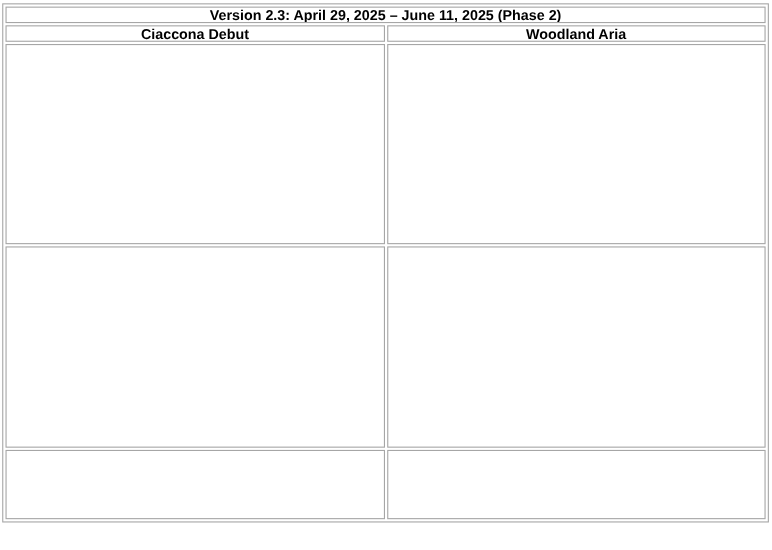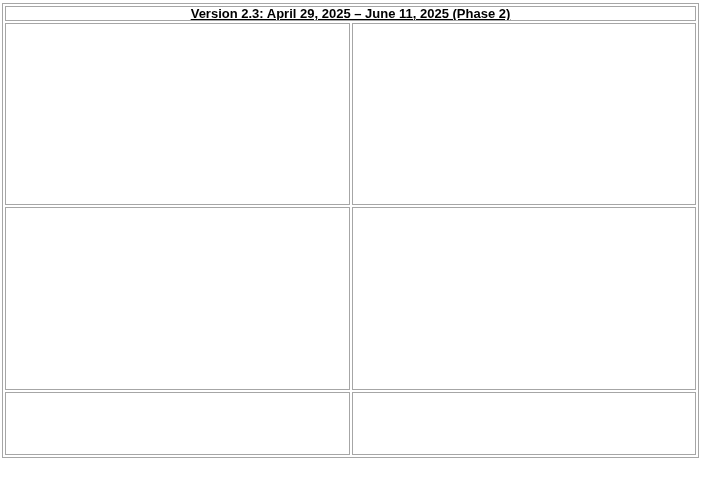--- a/index.html
+++ b/index.html
@@ -29,36 +29,39 @@
   }
   .banner-table th {
     font-weight: bold;
     font-size: 13px;
     line-height: 13px;
     color: #000000;
     text-align: center;
     vertical-align: middle;
     padding: 0 20px;
     height: 15px;
-    text-decoration: underline;
   }
   .row-title th { height: 15px; }
   .row-subheaders th { height: 15px; }
   .row-content-1 td { height: 182px; }
   .row-section-headers th { height: 15px; }
   .row-content-2 td { height: 183px; }
   .row-footer td { height: 63px; }
 </style>
 </head>
 <body>
 
 <table class="banner-table">
   <tbody>
     <tr class="row-title">
       <th colspan="2">Version 2.3: April 29, 2025 – June 11, 2025 (Phase 2)</th>
+    </tr>
+    <tr class="row-subheaders">
+      <th>Ciaccona Debut</th>
+      <th>Woodland Aria</th>
     </tr>
     <tr class="row-content-1">
       <td></td>
       <td></td>
     </tr>
     <tr class="row-content-2">
       <td></td>
       <td></td>
     </tr>
     <tr class="row-footer">

